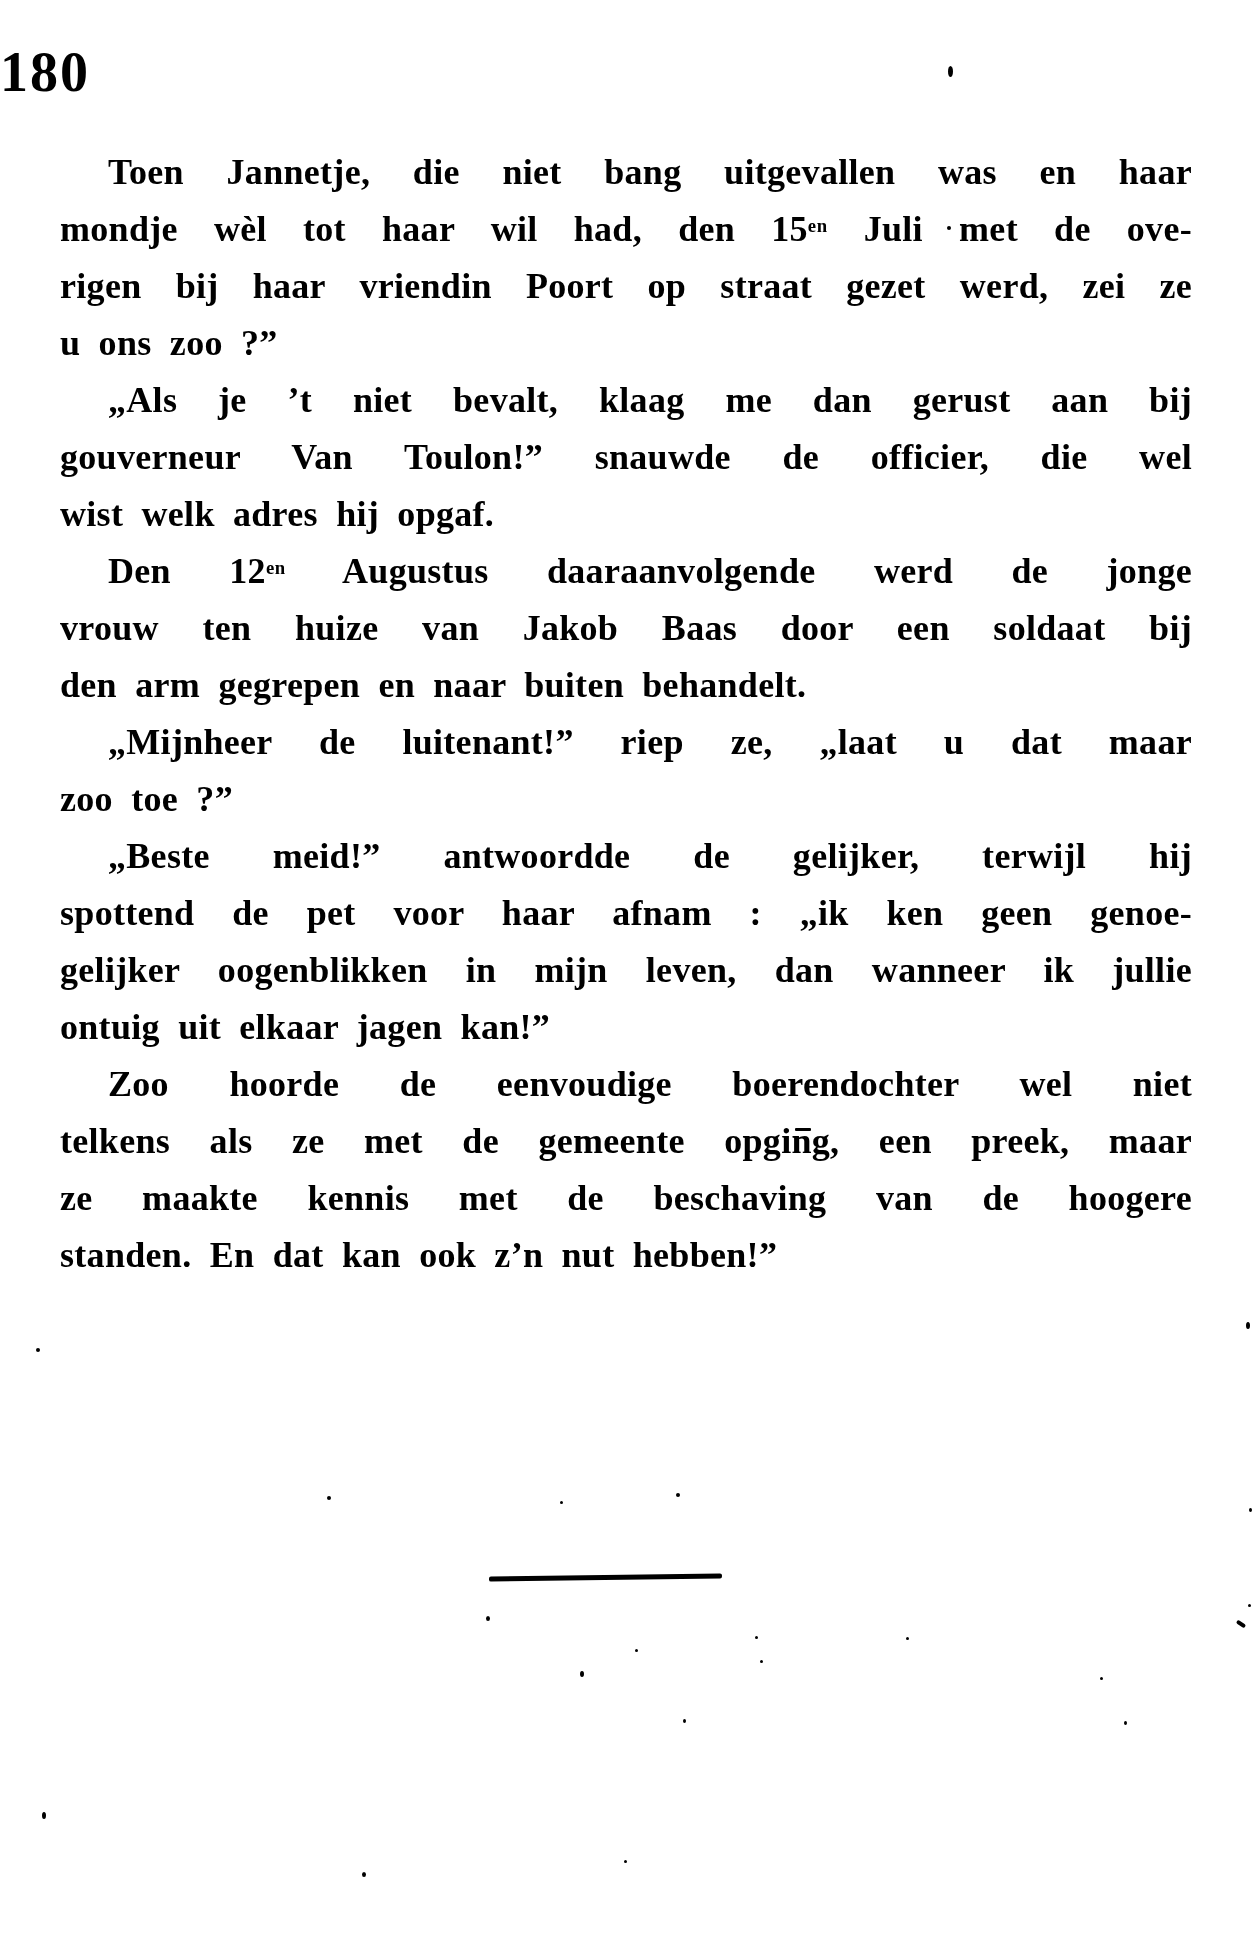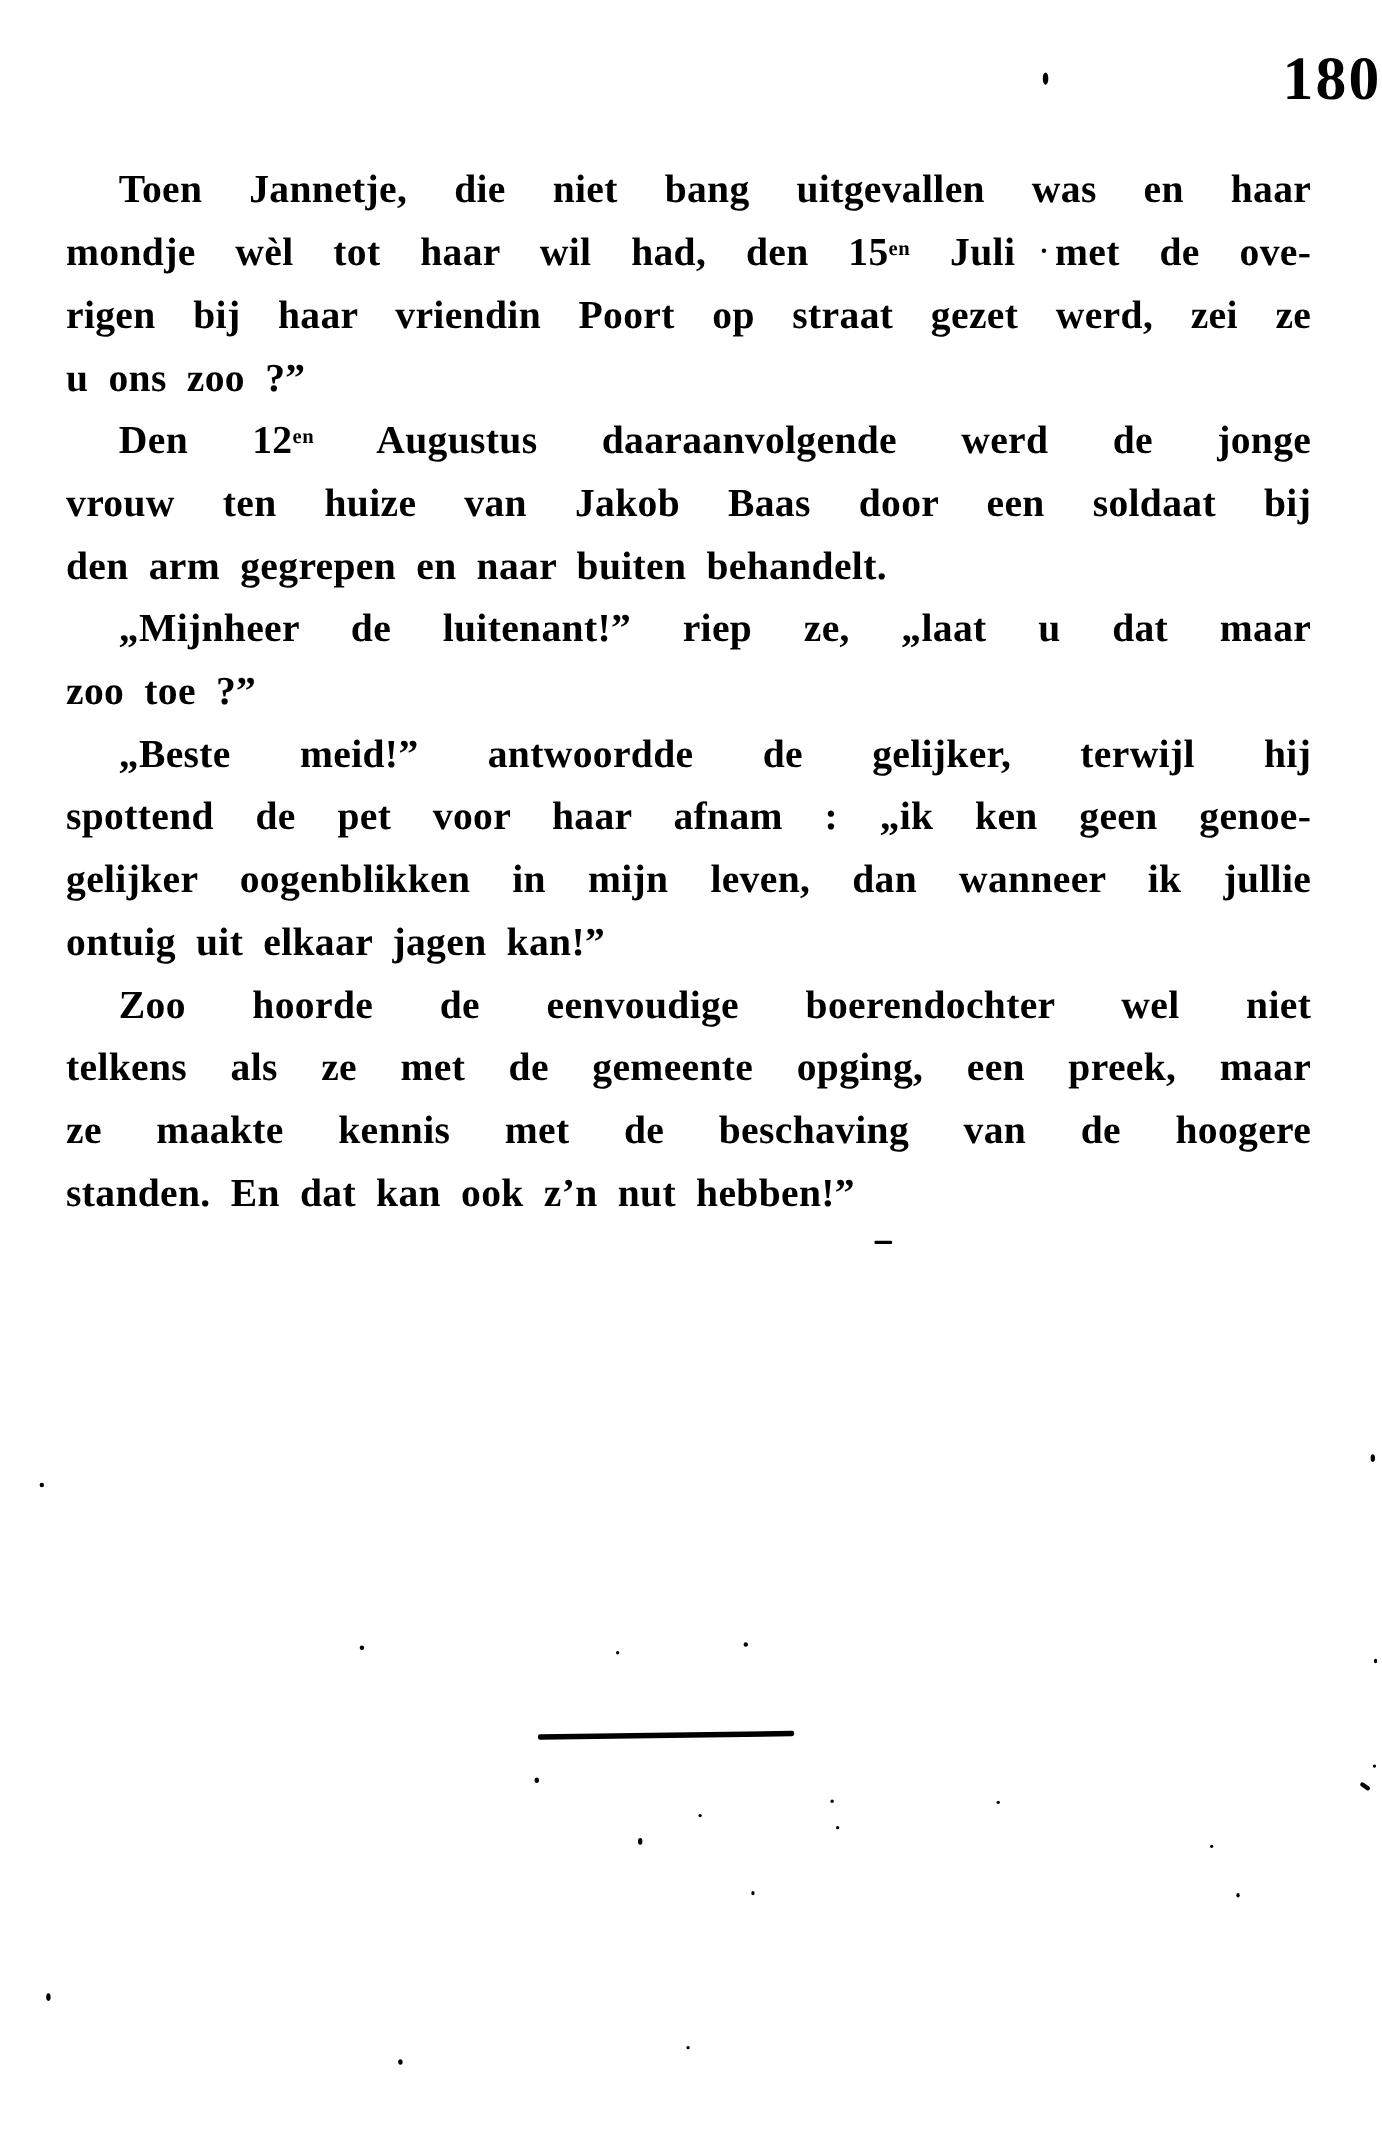--- a/index.html
+++ b/index.html
@@ -10,21 +10,21 @@
     background: #ffffff;
     color: #000000;
     font-family: "Liberation Serif", serif;
     overflow: hidden;
   }
   .pagenum {
     position: absolute;
     top: 44px;
     left: 0;
     width: 100%;
-    text-align: right;
+    text-align: left;
     font-size: 56px;
     line-height: 1.0;
     font-weight: bold;
     letter-spacing: 2px;
   }
   .textblock {
     position: absolute;
     left: 60px;
     top: 144px;
     width: 1132px;
@@ -79,20 +79,25 @@
 
   <div class="textblock">
 
     <div class="para">
       <div class="line just ind">Toen Jannetje, die niet bang uitgevallen was en haar</div>
       <div class="line just"><span>mondje wèl tot haar wil had, den 15</span><sup class="ord">en</sup><span> Juli met de ove-</span></div>
       <div class="line just">rigen bij haar vriendin Poort op straat gezet werd, zei ze</div>
       <div class="line">u ons zoo ?”</div>
     </div>
 
+    <div class="para">
+      <div class="line just ind">„Als je ’t niet bevalt, klaag me dan gerust aan bij</div>
+      <div class="line just">gouverneur Van Toulon!” snauwde de officier, die wel</div>
+      <div class="line">wist welk adres hij opgaf.</div>
+    </div>
 
     <div class="para">
       <div class="line just ind"><span>Den 12</span><sup class="ord">en</sup><span> Augustus daaraanvolgende werd de jonge</span></div>
       <div class="line just">vrouw ten huize van Jakob Baas door een soldaat bij</div>
       <div class="line">den arm gegrepen en naar buiten behandelt.</div>
     </div>
 
     <div class="para">
       <div class="line just ind">„Mijnheer de luitenant!” riep ze, „laat u dat maar</div>
       <div class="line">zoo toe ?”</div>

